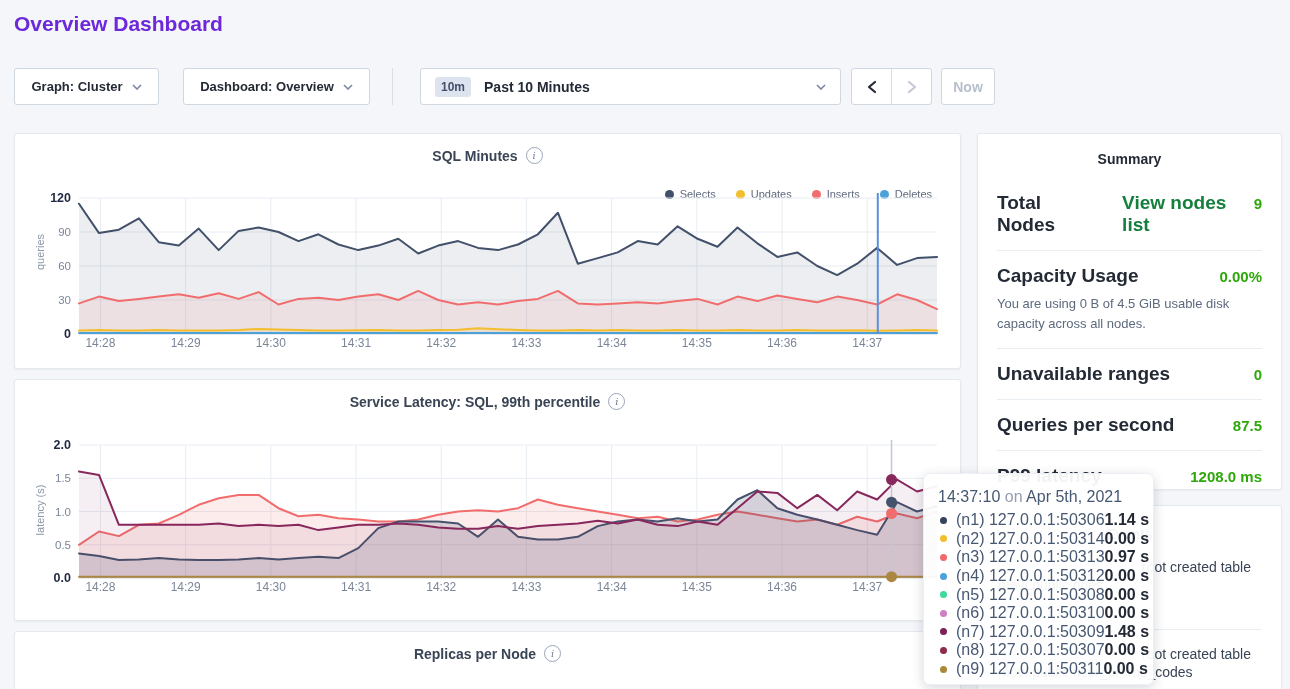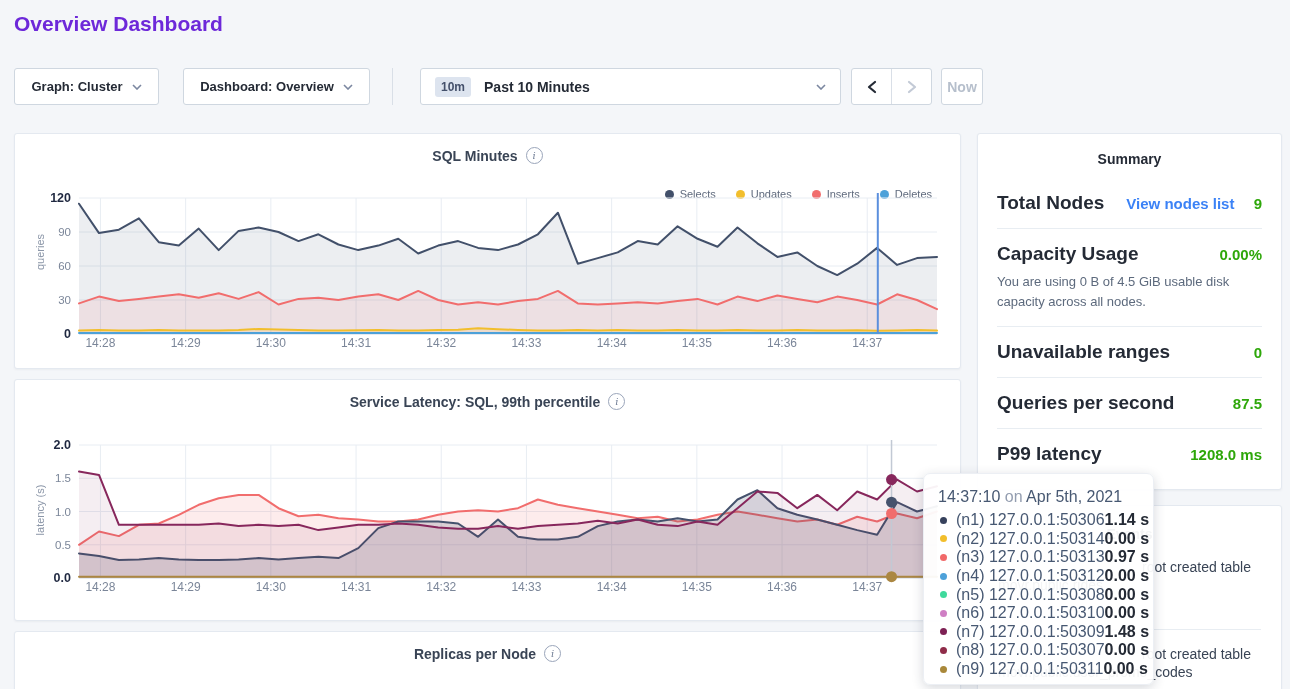--- a/index.html
+++ b/index.html
@@ -13,21 +13,21 @@
        color:#242a35;box-sizing:border-box;cursor:pointer}
   #btn-graph{left:14px;width:145px}
   #btn-dashboard{left:183px;width:187px}
   .tb-divider{position:absolute;left:392px;top:68px;width:1px;height:37px;background:#d9dfe7}
   #time-picker{left:420px;width:421px;justify-content:flex-start;padding:0 14px;gap:13px;font-size:14px}
   .range-badge{background:#dde4ef;color:#44506b;font-size:12px;font-weight:700;padding:3px 6px;border-radius:3px}
   #time-picker .chev{margin-left:auto}
   #nav-arrows{left:851px;width:81px;padding:0;gap:0}
   .arrow-half{width:40px;height:35px;display:flex;align-items:center;justify-content:center}
   .arrow-half:first-child{border-right:1px solid #d9dfe7}
-  #btn-now{left:941px;width:42px;color:#b6bfcc;font-size:14px}
+  #btn-now{left:941px;width:54px;color:#b6bfcc;font-size:14px}
 
   
   .card{position:absolute;background:#fff;border:1px solid #e4e9f0;border-radius:3px;box-shadow:0 1px 2px rgba(40,50,70,.05);box-sizing:border-box}
   #card-sql{left:14px;top:133px;width:947px;height:236px}
   #card-lat{left:14px;top:379px;width:947px;height:242px}
   #card-rep{left:14px;top:631px;width:947px;height:90px}
   .chart-header{display:flex;justify-content:center;align-items:center;gap:8px;margin-top:13px;
                 font-size:14px;font-weight:700;color:#394455}
   .info-icon{width:15px;height:15px;border:1px solid #9aa5ba;border-radius:50%;color:#717e96;font-size:10px;
              display:flex;align-items:center;justify-content:center;font-style:italic;
@@ -42,21 +42,21 @@
   #axis-title-0{left:-20px;top:112px}
   #axis-title-1{left:-20px;top:124px}
 
   
   #card-summary{left:977px;top:133px;width:305px;height:357px;padding:0 19px}
   .sum-heading{text-align:center;font-weight:700;font-size:14px;margin:17px 0 11px;color:#242a35}
   .sum-row{padding:14px 0}
   .sum-row + .sum-row{border-top:1px solid #e8edf2}
   .sum-main{display:flex;align-items:baseline}
   .sum-label{font-size:19px;font-weight:700;color:#242a35}
-  .sum-link{font-size:15px;font-weight:700;color:#3b82f6;margin-left:22px;cursor:pointer}
+  .sum-link{font-size:19px;font-weight:700;color:#15803d;margin-left:22px;cursor:pointer}
   .sum-value{margin-left:auto;font-size:15px;font-weight:700;color:#2ea70a}
   .sum-desc{font-size:13px;color:#5d6a7d;line-height:1.55;margin-top:7px}
 
   
   #card-events{left:977px;top:505px;width:305px;height:200px}
   .ev-heading{position:absolute;left:0;right:0;top:20px;text-align:center;font-weight:700;font-size:14px;color:#394455}
   .ev-item{position:absolute;left:20px;right:30px;font-size:14px;color:#394455;line-height:18px}
   .ev-item .l1{text-align:right}
   .ev-item .l2{text-align:left}
   #ev-1{top:52px}

